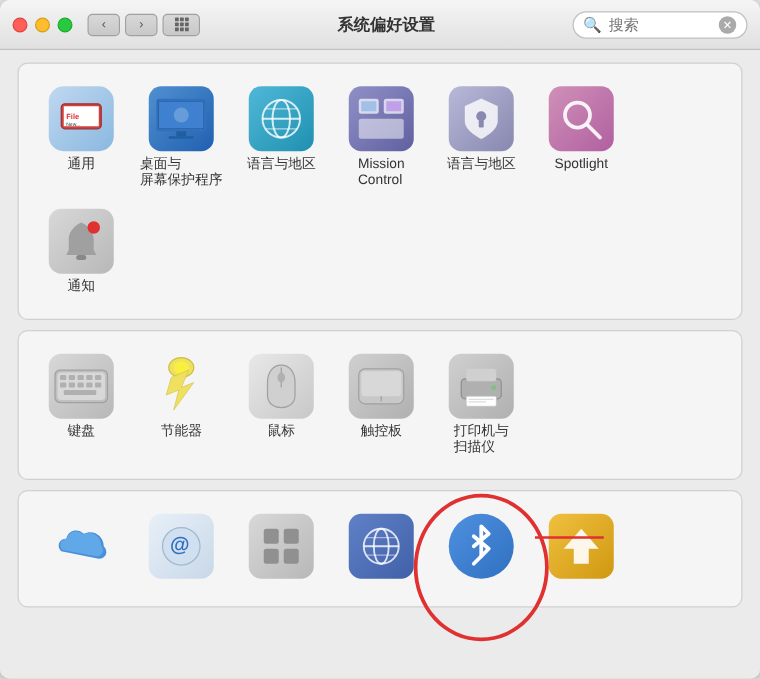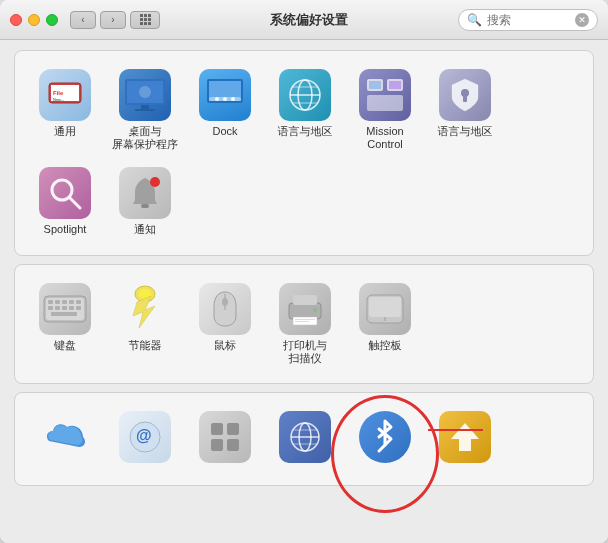--- a/index.html
+++ b/index.html
@@ -178,21 +178,20 @@
       display: flex;
       align-items: center;
       justify-content: center;
       margin-bottom: 4px;
       position: relative;
     }
 
     .icon-label {
       font-size: 11px;
       color: #333;
-      text-align: center;
       line-height: 1.2;
     }
   </style>
 </head>
 <body>
 
 <div class="window">
 
   <div class="titlebar">
     <div class="traffic-lights">
@@ -253,35 +252,20 @@
                 <rect x="4" y="4" width="36" height="22" fill="#4080d0"></rect>
                 <circle cx="22" cy="15" r="6" fill="#80b0e0" opacity="0.6"></circle>
                 <rect x="18" y="28" width="8" height="4" fill="#2060a0"></rect>
                 <rect x="12" y="32" width="20" height="2" fill="#2060a0"></rect>
               </svg>
             </div>
           </div>
           <span class="icon-label">桌面与<br>屏幕保护程序</span>
         </div>
 
-        <div class="icon-item">
-          <div class="icon-img">
-            <div style="width:52px;height:52px;border-radius:10px;background:linear-gradient(160deg,#5ab0f0,#2080d0);display:flex;align-items:center;justify-content:center;">
-              <svg width="40" height="36" viewBox="0 0 40 36">
-                <rect x="2" y="2" width="36" height="24" rx="2" fill="#2070c0"></rect>
-                <rect x="4" y="4" width="32" height="20" fill="#60a8e8"></rect>
-                <rect x="4" y="20" width="32" height="4" rx="2" fill="rgba(255,255,255,0.4)"></rect>
-                <circle cx="12" cy="22" r="2" fill="rgba(255,255,255,0.9)"></circle>
-                <circle cx="20" cy="22" r="2" fill="rgba(255,255,255,0.9)"></circle>
-                <circle cx="28" cy="22" r="2" fill="rgba(255,255,255,0.9)"></circle>
-              </svg>
-            </div>
-          </div>
-          <span class="icon-label">Dock</span>
-        </div>
 
         <div class="icon-item">
           <div class="icon-img">
             <div style="width:52px;height:52px;border-radius:10px;background:linear-gradient(135deg,#50b8d8,#2090b0);display:flex;align-items:center;justify-content:center;">
               <svg width="38" height="36" viewBox="0 0 38 36">
                 <circle cx="19" cy="18" r="15" fill="none" stroke="rgba(255,255,255,0.8)" stroke-width="1.5"></circle>
                 <ellipse cx="19" cy="18" rx="7" ry="15" fill="none" stroke="rgba(255,255,255,0.8)" stroke-width="1.5"></ellipse>
                 <line x1="4" y1="18" x2="34" y2="18" stroke="rgba(255,255,255,0.8)" stroke-width="1.5"></line>
                 <line x1="6" y1="10" x2="32" y2="10" stroke="rgba(255,255,255,0.6)" stroke-width="1"></line>
                 <line x1="6" y1="26" x2="32" y2="26" stroke="rgba(255,255,255,0.6)" stroke-width="1"></line>
@@ -396,46 +380,46 @@
                 <ellipse cx="13" cy="12" rx="3" ry="4" fill="#b0b0b0"></ellipse>
               </svg>
             </div>
           </div>
           <span class="icon-label">鼠标</span>
         </div>
 
         <div class="icon-item">
           <div class="icon-img">
             <div style="width:52px;height:52px;border-radius:10px;background:linear-gradient(135deg,#d0d0d0,#b0b0b0);display:flex;align-items:center;justify-content:center;">
+              <svg width="40" height="32" viewBox="0 0 40 32">
+                <rect x="2" y="2" width="36" height="28" rx="5" fill="#c8c8c8" stroke="#a0a0a0" stroke-width="1"></rect>
+                <rect x="4" y="4" width="32" height="20" rx="3" fill="#d8d8d8"></rect>
+                <line x1="20" y1="24" x2="20" y2="28" stroke="#a0a0a0" stroke-width="1"></line>
+              </svg>
+            </div>
+          </div>
+          <span class="icon-label">触控板</span>
+        </div>
+
+        <div class="icon-item">
+          <div class="icon-img">
+            <div style="width:52px;height:52px;border-radius:10px;background:linear-gradient(135deg,#d0d0d0,#b0b0b0);display:flex;align-items:center;justify-content:center;">
               <svg width="40" height="36" viewBox="0 0 40 36">
                 <rect x="4" y="12" width="32" height="16" rx="3" fill="#b0b0b0" stroke="#909090" stroke-width="1"></rect>
                 <rect x="8" y="4" width="24" height="10" rx="2" fill="#d0d0d0"></rect>
                 <rect x="8" y="26" width="24" height="8" rx="1" fill="white" stroke="#c0c0c0" stroke-width="0.5"></rect>
                 <circle cx="30" cy="19" r="2" fill="#80c080"></circle>
                 <rect x="10" y="28" width="20" height="1" fill="#ddd"></rect>
                 <rect x="10" y="30" width="14" height="1" fill="#ddd"></rect>
               </svg>
             </div>
           </div>
           <span class="icon-label">打印机与<br>扫描仪</span>
         </div>
 
-        <div class="icon-item">
-          <div class="icon-img">
-            <div style="width:52px;height:52px;border-radius:10px;background:linear-gradient(135deg,#d0d0d0,#b0b0b0);display:flex;align-items:center;justify-content:center;">
-              <svg width="40" height="32" viewBox="0 0 40 32">
-                <rect x="2" y="2" width="36" height="28" rx="5" fill="#c8c8c8" stroke="#a0a0a0" stroke-width="1"></rect>
-                <rect x="4" y="4" width="32" height="20" rx="3" fill="#d8d8d8"></rect>
-                <line x1="20" y1="24" x2="20" y2="28" stroke="#a0a0a0" stroke-width="1"></line>
-              </svg>
-            </div>
-          </div>
-          <span class="icon-label">触控板</span>
-        </div>
-
       </div>
     </div>
 
     <div class="section" style="position:relative;">
       <div class="icon-grid">
 
         <div class="icon-item">
           <div class="icon-img">
             <div style="width:52px;height:52px;display:flex;align-items:center;justify-content:center;">
               <svg width="48" height="36" viewBox="0 0 48 36">

